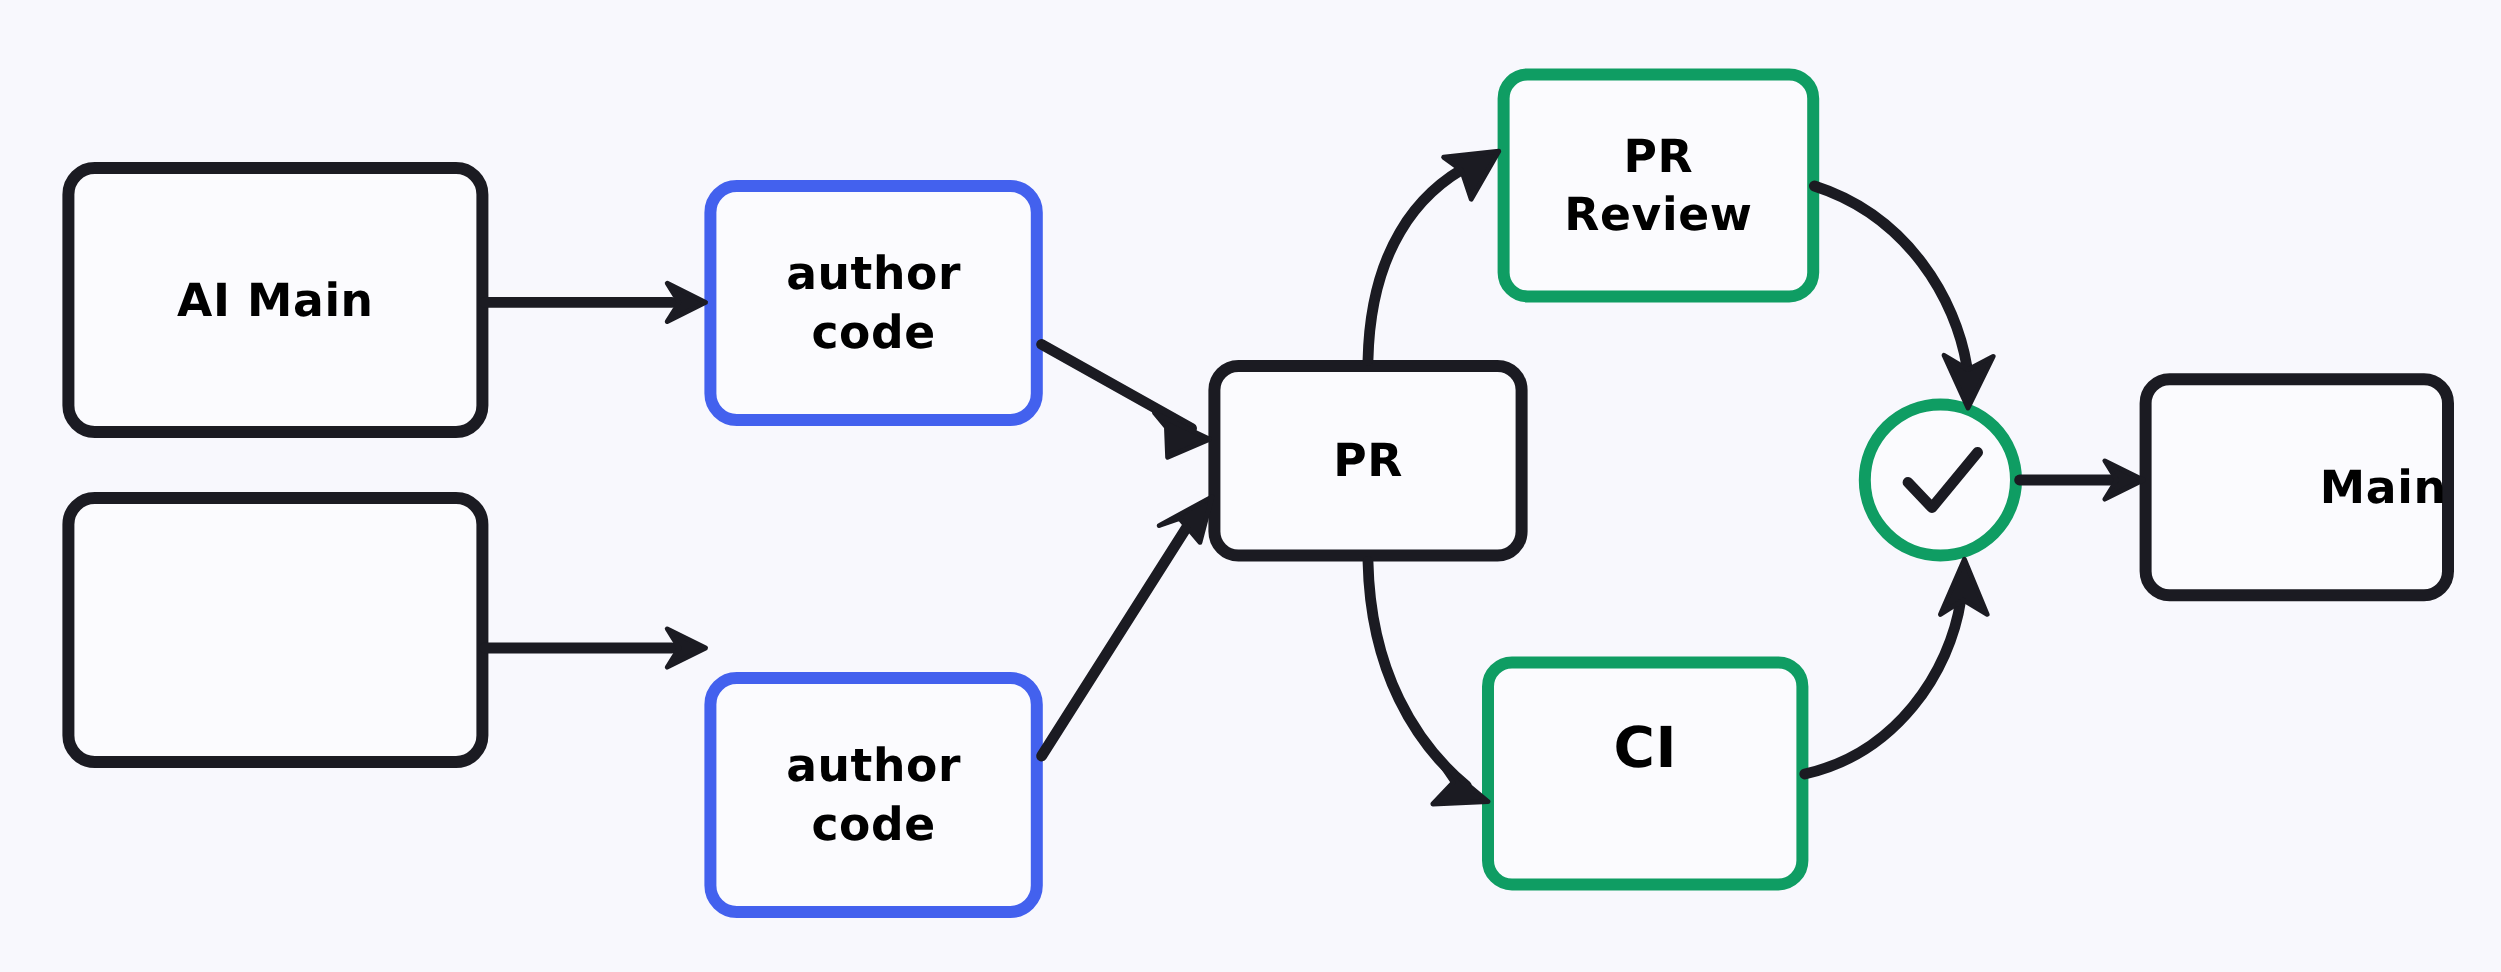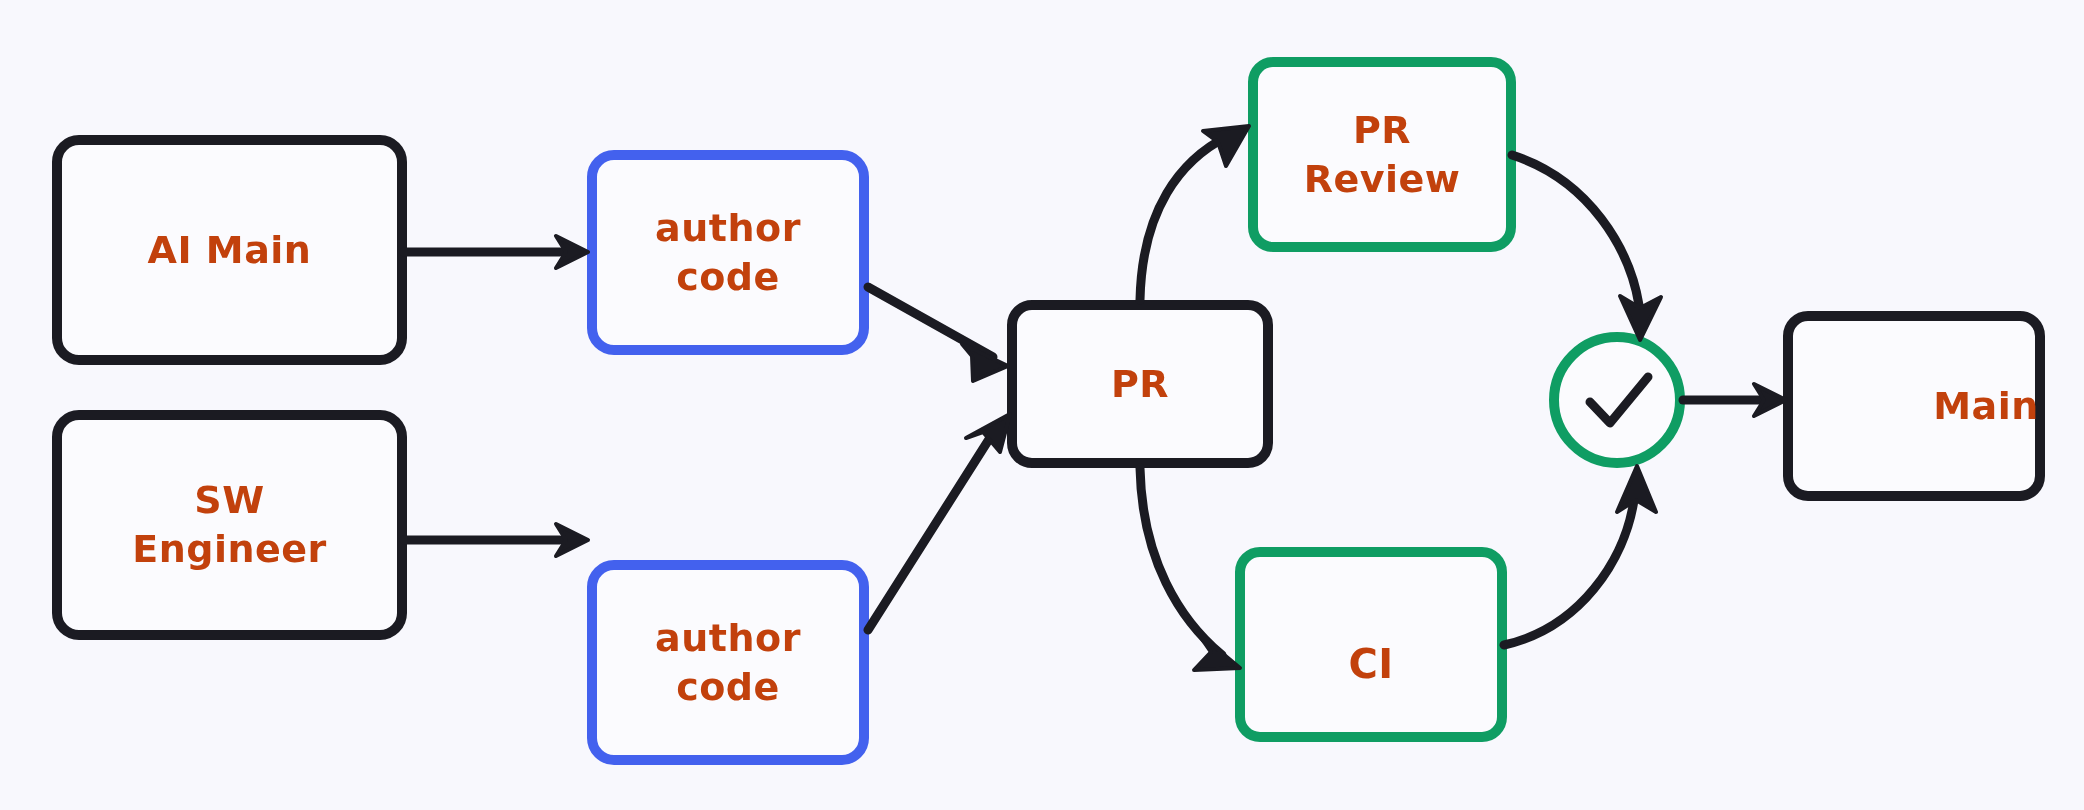--- a/index.html
+++ b/index.html
@@ -23,21 +23,21 @@
     width: 2084px;
     height: 810px;
   }
   .node-label {
     position: absolute;
     display: flex;
     flex-direction: column;
     align-items: center;
     justify-content: center;
     text-align: center;
-    color: #c2410c;
+    color: #000000;
     font-family: "DejaVu Sans", sans-serif;
     font-weight: 700;
     letter-spacing: 0.5px;
     line-height: 1.28;
     pointer-events: none;
     -webkit-font-smoothing: antialiased;
   }
   .node-label span { display: block; white-space: nowrap; }
 </style>
 </head>
@@ -110,45 +110,41 @@
       <path d="M1683 400 L1760 400" fill="none" stroke="#1b1b22" stroke-width="9" stroke-linecap="round"></path>
       <path d="M1754 384 L1786 400 L1754 416 L1764 400 Z" fill="#1b1b22" stroke="#1b1b22" stroke-width="4" stroke-linejoin="round"></path>
     </g>
 
   </svg>
 
   <div class="node-label" style="left:57px; top:140px; width:345px; height:220px; font-size:38px;">
     <span>AI Main</span>
   </div>
 
-  <div class="node-label" style="left:57px; top:415px; width:345px; height:220px; font-size:38px;">
-    <span>SW</span>
-    <span>Engineer</span>
-  </div>
 
   <div class="node-label" style="left:592px; top:155px; width:272px; height:195px; font-size:38px;">
     <span>author</span>
     <span>code</span>
   </div>
 
   <div class="node-label" style="left:592px; top:565px; width:272px; height:195px; font-size:38px;">
     <span>author</span>
     <span>code</span>
   </div>
 
   <div class="node-label" style="left:1012px; top:305px; width:256px; height:158px; font-size:38px;">
     <span>PR</span>
   </div>
 
   <div class="node-label" style="left:1253px; top:62px; width:258px; height:185px; font-size:38px;">
     <span>PR</span>
     <span>Review</span>
   </div>
 
-  <div class="node-label" style="left:1240px; top:572px; width:262px; height:185px; font-size:40px;">
+  <div class="node-label" style="left:1240px; top:532px; width:262px; height:185px; font-size:47px;">
     <span>CI</span>
   </div>
 
   <div class="node-label" style="left:1860px; top:316px; width:252px; height:180px; font-size:38px;">
     <span>Main</span>
   </div>
 
 </div>
 
 </body></html>

